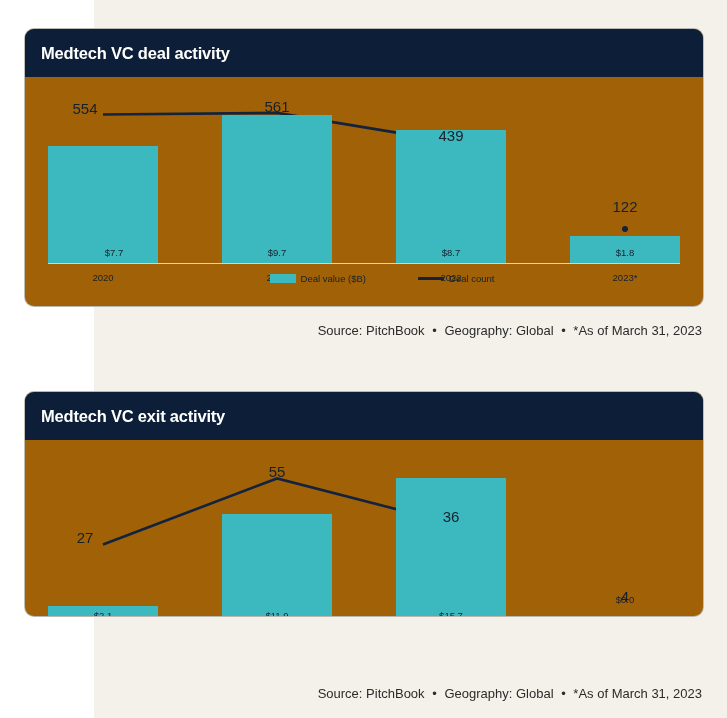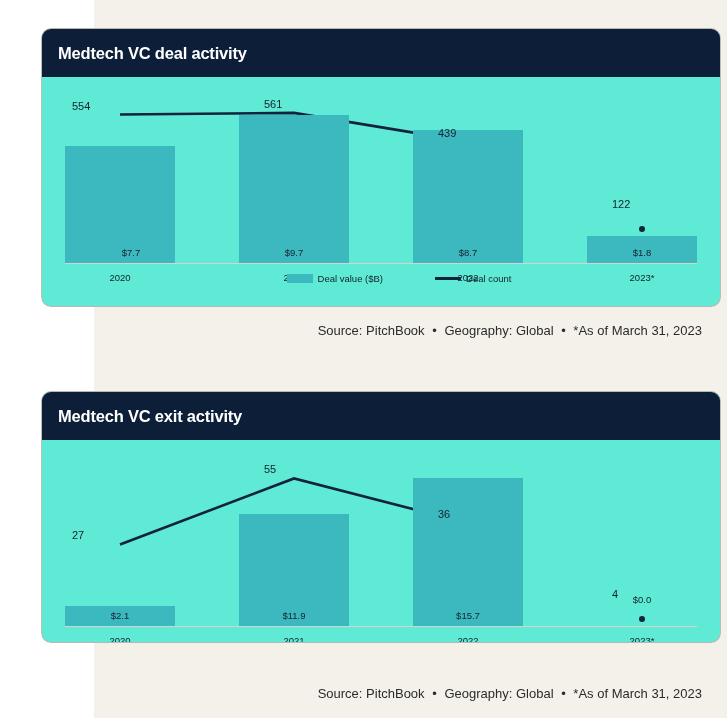--- a/index.html
+++ b/index.html
@@ -24,29 +24,29 @@
   .page-bg-white-left {
     position: absolute;
     left: 0; top: 0;
     width: 94px; height: 718px;
     background: #ffffff;
   }
 
   
   .card {
     position: absolute;
-    left: 42px;
-    width: 678px;
-    background: #5eead4;
+    left: 25px;
+    width: 678px;
+    background: #a16207;
     border-radius: 9px;
     box-shadow: 0 0 0 0.9px #b9b7b2;
     overflow: hidden;
   }
   #card-deal  { top: 29px;  height: 277px; }
-  #card-exit  { top: 392px; height: 250px; }
+  #card-exit  { top: 392px; height: 224px; }
 
   .card-header {
     height: 48px;
     background: #0d1f38;
     display: flex;
     align-items: center;
     padding-left: 16px;
     box-sizing: border-box;
   }
   .card-title {
@@ -90,23 +90,23 @@
   }
   .bar-label {
     position: absolute;
     font-size: 9.5px;
     color: #16202f;
     text-align: center;
     white-space: nowrap;
   }
   .line-label {
     position: absolute;
-    font-size: 11px;
-    color: #16202f;
-    text-align: left;
+    font-size: 15px;
+    color: #16202f;
+    text-align: center;
     white-space: nowrap;
   }
   .x-tick {
     position: absolute;
     font-size: 9.5px;
     color: #16202f;
     text-align: center;
     white-space: nowrap;
   }
   .dot {

